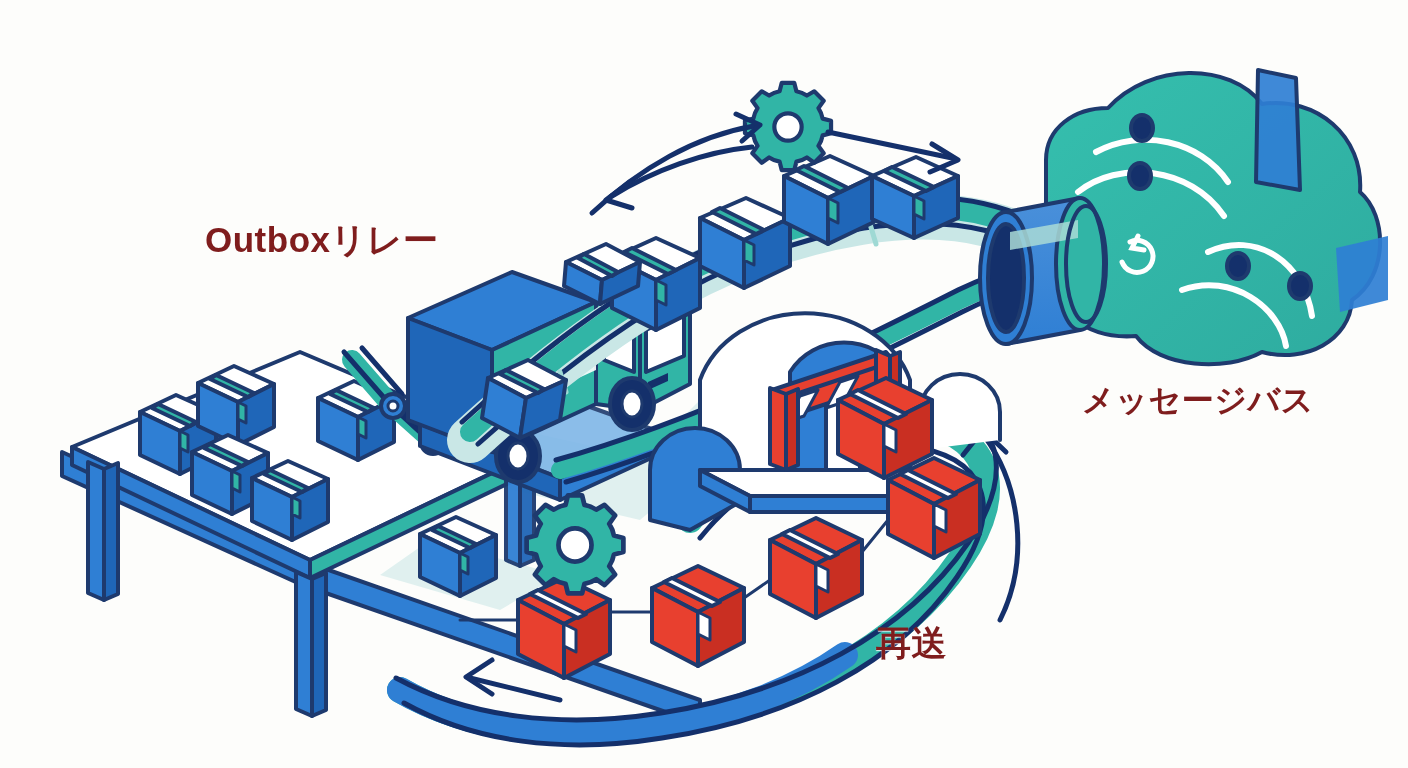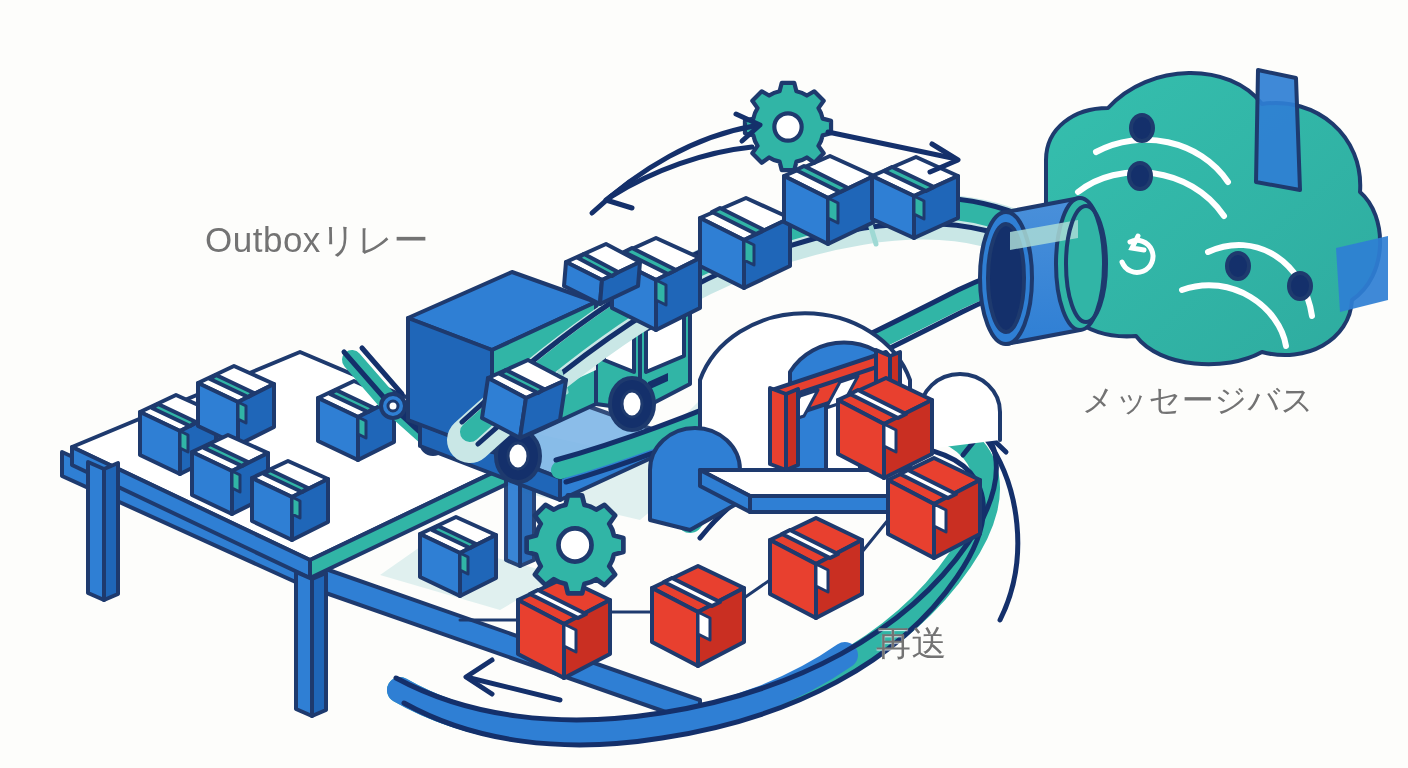--- a/index.html
+++ b/index.html
@@ -19,22 +19,22 @@
     overflow: hidden;
   }
   #scene {
     position: absolute;
     inset: 0;
     width: 1408px;
     height: 768px;
   }
   .label {
     position: absolute;
-    color: #737373;
-    font-weight: normal;
+    color: #7f1d1d;
+    font-weight: bold;
     white-space: nowrap;
     letter-spacing: 0.5px;
     text-shadow: 0 1px 1px rgba(255,255,255,0.85);
     user-select: none;
   }
   #label-outbox {
     left: 205px;
     top: 217px;
     font-size: 35px;
   }

